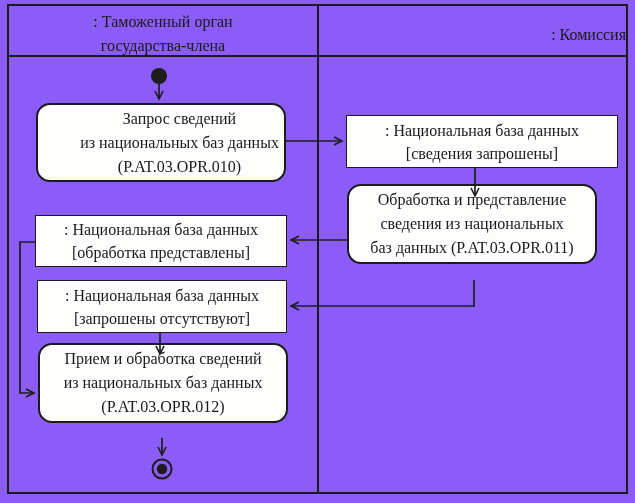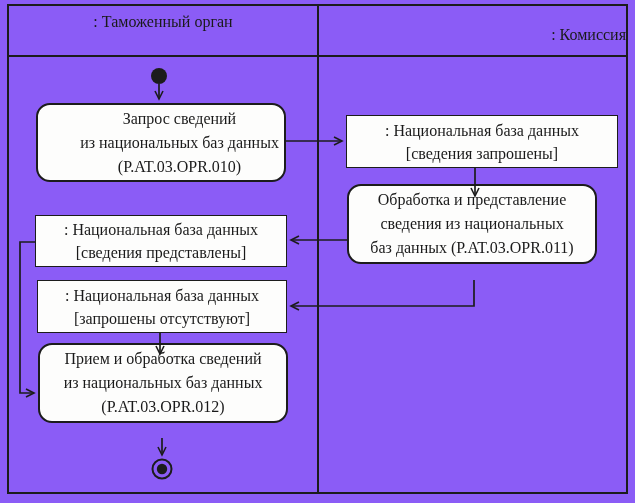--- a/index.html
+++ b/index.html
@@ -56,20 +56,21 @@
 <body>
 
 <div class="page">
 
   <div class="frame"></div>
   <div class="lane-divider"></div>
   <div class="header-divider"></div>
 
   <div class="lane-header customs">
     <div class="tline">: Таможенный орган</div>
+    <div class="tline">государства-члена</div>
   </div>
   <div class="lane-header commission">
     <div class="tline">: Комиссия</div>
   </div>
 
   <div class="node action" style="left:36px; top:103px; width:250px; height:79px;padding-left:37px;">
     <div class="tline">Запрос сведений</div>
     <div class="tline">из национальных баз данных</div>
     <div class="tline">(P.AT.03.OPR.010)</div>
   </div>
@@ -80,21 +81,21 @@
   </div>
 
   <div class="node action" style="left:347px; top:184px; width:250px; height:80px;text-align:center;">
     <div class="tline">Обработка и представление</div>
     <div class="tline">сведения из национальных</div>
     <div class="tline">баз данных (P.AT.03.OPR.011)</div>
   </div>
 
   <div class="node object" style="left:35px; top:215px; width:252px; height:52px;">
     <div class="tline">: Национальная база данных</div>
-    <div class="tline">[сведения представлены]</div>
+    <div class="tline">[обработка представлены]</div>
   </div>
 
   <div class="node object" style="left:37px; top:280px; width:250px; height:53px;">
     <div class="tline">: Национальная база данных</div>
     <div class="tline">[запрошены отсутствуют]</div>
   </div>
 
   <div class="node action" style="left:38px; top:343px; width:250px; height:80px;">
     <div class="tline">Прием и обработка сведений</div>
     <div class="tline">из национальных баз данных</div>

